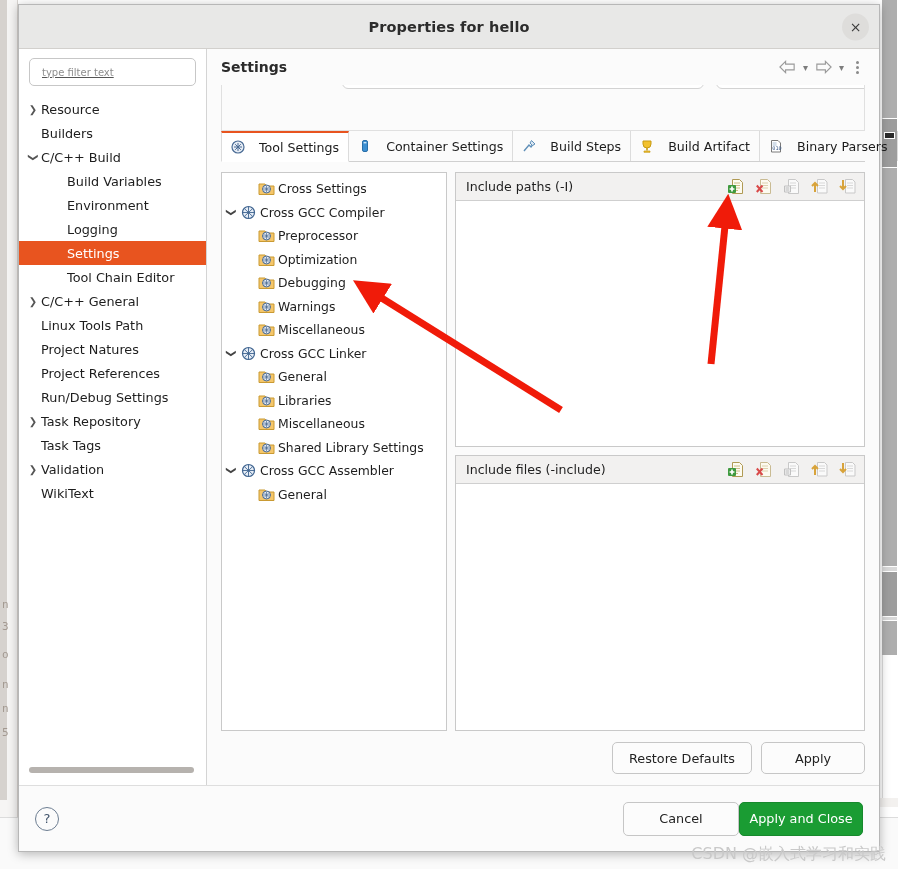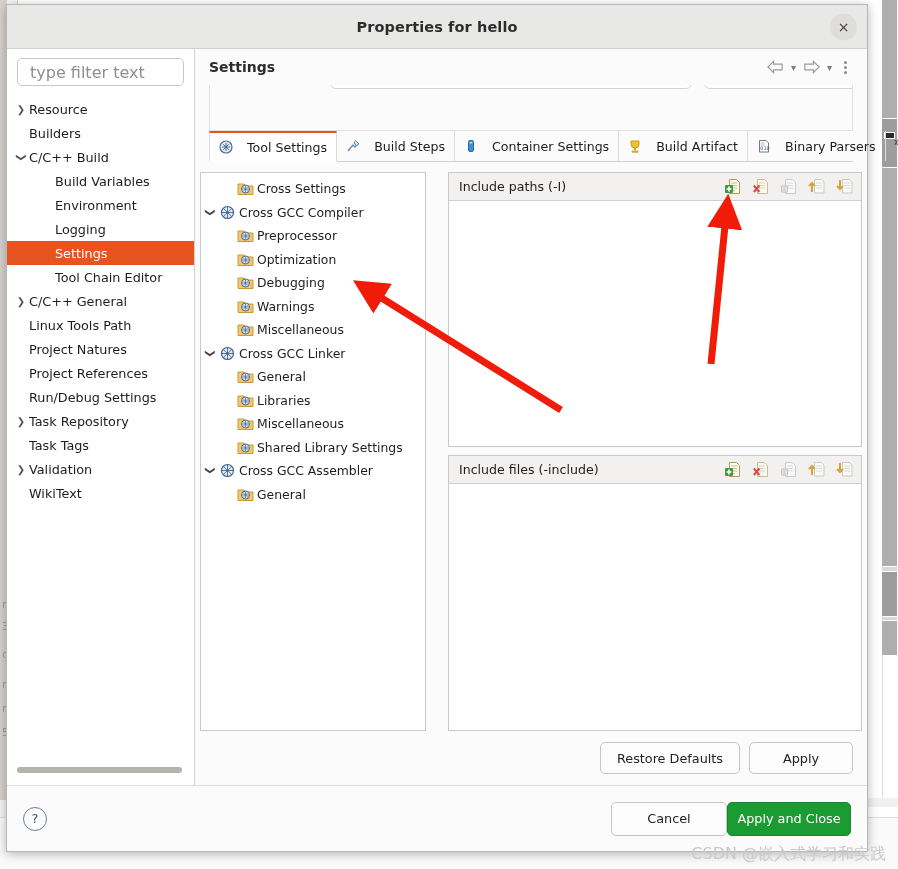--- a/index.html
+++ b/index.html
@@ -51,21 +51,21 @@
     position: absolute; right: 1px; width: 15px; background: #aeaeae;
   }
   #bg-right-thumbmark {
     position: absolute; right: 3px; top: 132px; width: 11px; height: 7px;
     background: #2b2b2b; border: 1px solid #ffffff;
   }
 
   
   #dialog {
     position: absolute;
-    left: 6px; top: 4px;
+    left: 18px; top: 4px;
     width: 862px; height: 848px;
     background: #ffffff;
     border: 1px solid #b7b7b7;
     box-shadow: 0 2px 10px rgba(0,0,0,.28);
     display: flex; flex-direction: column;
   }
   #titlebar {
     height: 44px; flex: 0 0 44px;
     background: #e8e8e7;
     border-bottom: 1px solid #d2d0cd;
@@ -98,22 +98,23 @@
   #filter-input {
     margin: 0 10px 9px 10px;
     height: 28px;
     border: 1px solid #c7c7c7; border-radius: 5px;
     background: #fff;
     display: flex; align-items: center; padding: 0 10px;
     font-size: 12.5px; color: #8b8b8b;
   }
   #filter-input input {
     border: 0; outline: none; width: 100%; background: transparent;
-    font-size: 16px; color: #555;
+    font-size: 10px; color: #555;
     font-family: "DejaVu Sans", "Liberation Sans", sans-serif;
+    text-decoration: underline;
   }
   #filter-input input::placeholder { color: #8e8e8e; }
 
   #nav-tree { flex: 1 1 auto; overflow: hidden; padding-top: 2px; }
   .nav-row {
     height: 24px; display: flex; align-items: center;
     font-size: 12.8px; color: #1d1d1d; white-space: nowrap;
     cursor: pointer; padding-left: 6px;
   }
   .nav-row .twisty {
@@ -188,22 +189,22 @@
   }
   .tab-icon { width: 14px; height: 14px; flex: 0 0 14px; display: block; }
   #tab-overflow {
     display: flex; align-items: flex-start; padding: 4px 8px 0 8px;
     font-size: 12px; color: #333; cursor: pointer;
   }
   #tab-overflow sub { color: #e8541f; font-size: 10px; }
 
   
   #tab-content {
-    flex: 1 1 auto; margin: 0 5px; min-height: 0;
-    display: flex; gap: 22px; padding-top: 10px;
+    flex: 1 1 auto; margin: 0 14px; min-height: 0;
+    display: flex; gap: 8px; padding-top: 10px;
   }
   #tool-tree {
     width: 226px; flex: 0 0 226px;
     border: 1px solid #c9c9c9; background: #ffffff;
     overflow: hidden; padding-top: 4px;
   }
   .tt-row {
     height: 23.5px; display: flex; align-items: center;
     font-size: 12.4px; color: #1d1d1d; white-space: nowrap; cursor: pointer;
   }
@@ -428,31 +429,31 @@
       <div id="tabbar">
           <div class="tab active">
             <span class="tab-icon"><svg viewBox="0 0 14 14" width="14" height="14">
                 <circle cx="7" cy="7" r="6" fill="#e7edf5" stroke="#4a6b94" stroke-width="1.2"></circle>
                 <path d="M3 7 h8 M7 3 v8 M4.2 4.2 L9.8 9.8 M9.8 4.2 L4.2 9.8" stroke="#4a6b94" stroke-width="1"></path>
               </svg></span>
             <span>Tool Settings</span>
           </div>
           <div class="tab">
             <span class="tab-icon"><svg viewBox="0 0 14 14" width="14" height="14">
+                <rect x="4.5" y="1.5" width="5" height="11" rx="1.5" fill="#3d8fd1" stroke="#2a6fa8" stroke-width="1"></rect>
+                <rect x="5.6" y="3" width="2.8" height="1.4" fill="#cfe6f7"></rect>
+              </svg></span>
+            <span>Container Settings</span>
+          </div>
+          <div class="tab">
+            <span class="tab-icon"><svg viewBox="0 0 14 14" width="14" height="14">
                 <path d="M2 12 L7 6 L9 8 L12 4" stroke="#5f8fb8" stroke-width="1.4" fill="none"></path>
                 <path d="M9.5 1.5 L13 5 L10.5 6.5 L8 4 Z" fill="#d9e6f2" stroke="#5f8fb8" stroke-width="1"></path>
               </svg></span>
             <span>Build Steps</span>
-          </div>
-          <div class="tab">
-            <span class="tab-icon"><svg viewBox="0 0 14 14" width="14" height="14">
-                <rect x="4.5" y="1.5" width="5" height="11" rx="1.5" fill="#3d8fd1" stroke="#2a6fa8" stroke-width="1"></rect>
-                <rect x="5.6" y="3" width="2.8" height="1.4" fill="#cfe6f7"></rect>
-              </svg></span>
-            <span>Container Settings</span>
           </div>
           <div class="tab">
             <span class="tab-icon"><svg viewBox="0 0 14 14" width="14" height="14">
                 <path d="M3 2 h8 v3 a4 4 0 0 1 -8 0 z" fill="#f2c12e" stroke="#c79b14" stroke-width="1"></path>
                 <path d="M6.2 9 h1.6 v2.5 h-1.6 z" fill="#c79b14"></path>
                 <path d="M4 12 h6 v1.3 h-6 z" fill="#f2c12e" stroke="#c79b14" stroke-width=".7"></path>
               </svg></span>
             <span>Build Artifact</span>
           </div>
           <div class="tab">

